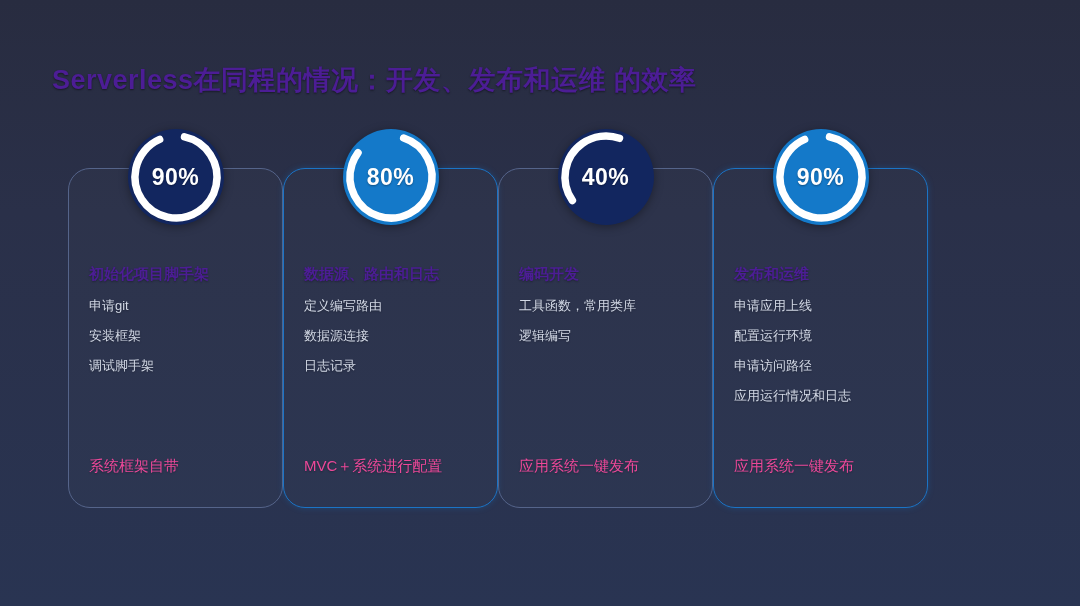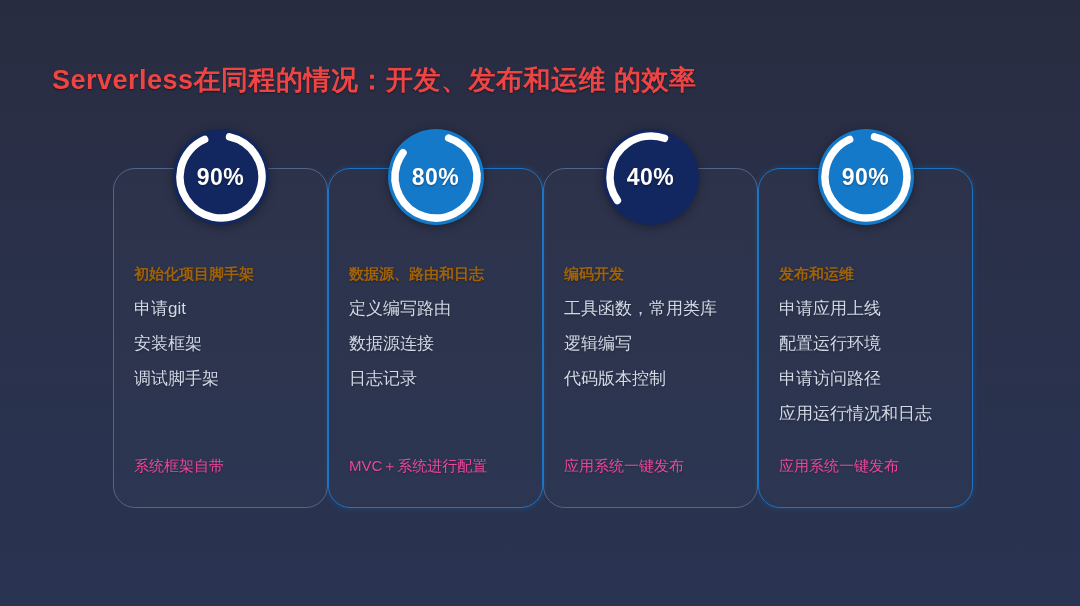--- a/index.html
+++ b/index.html
@@ -20,35 +20,35 @@
     height: 606px;
   }
 
   
   .title {
     position: absolute;
     left: 52px;
     top: 62px;
     font-size: 27px;
     font-weight: bold;
-    color: #ef4444;
+    color: #4c1d95;
     letter-spacing: 0.5px;
     white-space: nowrap;
     text-shadow: 0 1px 2px rgba(0,0,0,0.45);
   }
 
   
   .cards {
     position: absolute;
     left: 68px;
     top: 168px;
     width: 950px;
     height: 340px;
     display: flex;
-    justify-content: center;
+    justify-content: flex-start;
   }
   .card {
     position: relative;
     width: 215px;
     height: 340px;
     border-radius: 22px;
     box-sizing: border-box;
     background: rgba(255,255,255,0.016);
   }
   .card.muted {
@@ -99,27 +99,27 @@
   
   .body {
     position: absolute;
     left: 20px;
     right: 12px;
     top: 96px;
   }
   .card-heading {
     font-size: 15px;
     font-weight: bold;
-    color: #a16207;
+    color: #4c1d95;
     margin-bottom: 13px;
     white-space: nowrap;
     text-shadow: 0 1px 2px rgba(0,0,0,0.3);
   }
   .item {
-    font-size: 17px;
+    font-size: 13px;
     color: #d3d9e6;
     margin-bottom: 12px;
     white-space: nowrap;
     text-shadow: 0 1px 2px rgba(0,0,0,0.28);
   }
   .footer-note {
     position: absolute;
     left: 20px;
     right: 10px;
     top: 288px;
@@ -183,21 +183,20 @@
             <circle cx="56" cy="56" r="48" fill="#12265f"></circle>
             <circle class="ring-track" cx="56" cy="56" r="41" fill="none" stroke="#ffffff" stroke-width="7.5" stroke-linecap="round" stroke-dasharray="103.0 257.6" transform="rotate(-215 56 56)"></circle>
           </svg>
           <div class="pct">40%</div>
         </div>
       </div>
       <div class="body">
         <div class="card-heading">编码开发</div>
         <div class="item">工具函数，常用类库</div>
         <div class="item">逻辑编写</div>
-        <div class="item">代码版本控制</div>
       </div>
       <div class="footer-note">应用系统一键发布</div>
     </div>
 
     <div class="card accent">
       <div class="donut-wrap">
         <div class="donut">
           <svg viewBox="0 0 112 112">
             <circle cx="56" cy="56" r="48" fill="#1479c9"></circle>
             <circle class="ring-track" cx="56" cy="56" r="41" fill="none" stroke="#ffffff" stroke-width="7.5" stroke-linecap="round" stroke-dasharray="231.8 257.6" transform="rotate(-78 56 56)"></circle>

